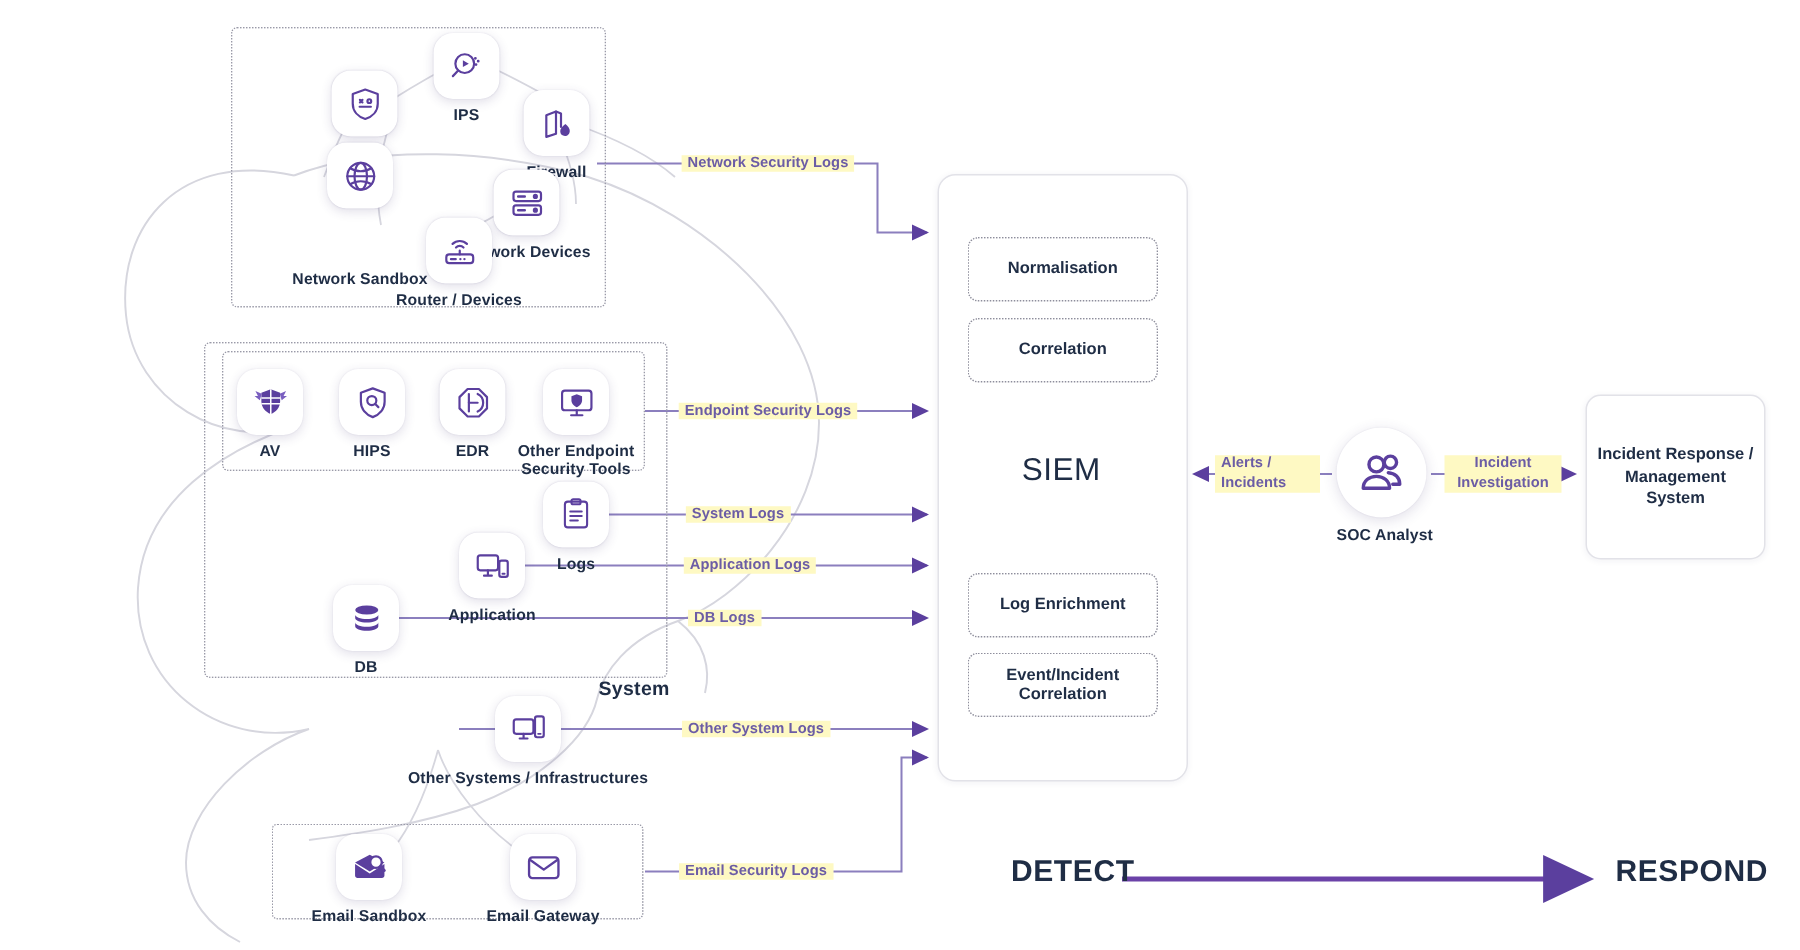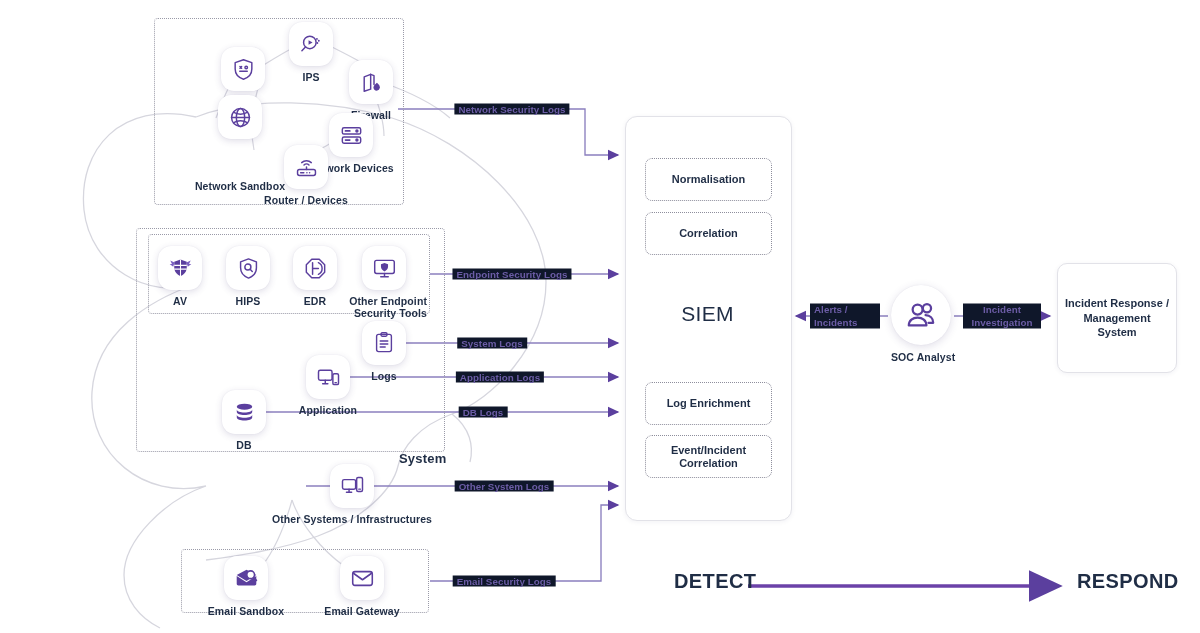--- a/index.html
+++ b/index.html
@@ -16,21 +16,21 @@
   .chip{
     width:44px;height:44px;border-radius:13px;background:#ffffff;
     box-shadow:0 2px 7px rgba(60,50,110,.16),0 0 1px rgba(60,50,110,.12);
     display:flex;align-items:center;justify-content:center;
   }
   .chip svg{display:block;}
   .nlabel{
     margin-top:5px;font-size:10.5px;line-height:12px;color:#1f2d45;
     font-weight:700;text-align:center;white-space:nowrap;letter-spacing:.1px;
   }
-  .nlabel.wrap{white-space:normal;width:86px;text-align:right;}
+  .nlabel.wrap{white-space:normal;width:86px;}
 
   
   .frame{position:absolute;border:1.4px dotted #9a9aa8;border-radius:4px;}
 
   
   #siem{
     position:absolute;left:625px;top:116px;width:165px;height:403px;
     background:#fff;border:1.3px solid #e2e2e8;border-radius:12px;
     box-shadow:0 1px 5px rgba(40,30,90,.06);
   }
@@ -50,21 +50,21 @@
     position:absolute;left:1057px;top:263px;width:120px;height:110px;
     background:#fff;border:1.3px solid #e2e2e8;border-radius:10px;
     display:flex;align-items:center;justify-content:center;text-align:center;
     font-size:11px;font-weight:700;color:#1f2d45;line-height:14.5px;padding:0 6px;
     box-sizing:border-box;box-shadow:0 1px 5px rgba(40,30,90,.06);
   }
 
   
   .flow{
     position:absolute;font-size:9.8px;font-weight:700;color:#6b5ca5;
-    white-space:nowrap;background:#0f172a;padding:0 4px;letter-spacing:.05px;
+    white-space:nowrap;background:#fef9c3;padding:0 4px;letter-spacing:.05px;
   }
   .flow.c{transform:translate(-50%,-50%);}
 
   
   #system-label{
     position:absolute;left:399px;top:451px;font-size:13px;font-weight:700;
     color:#1f2d45;letter-spacing:.2px;
   }
 
   

